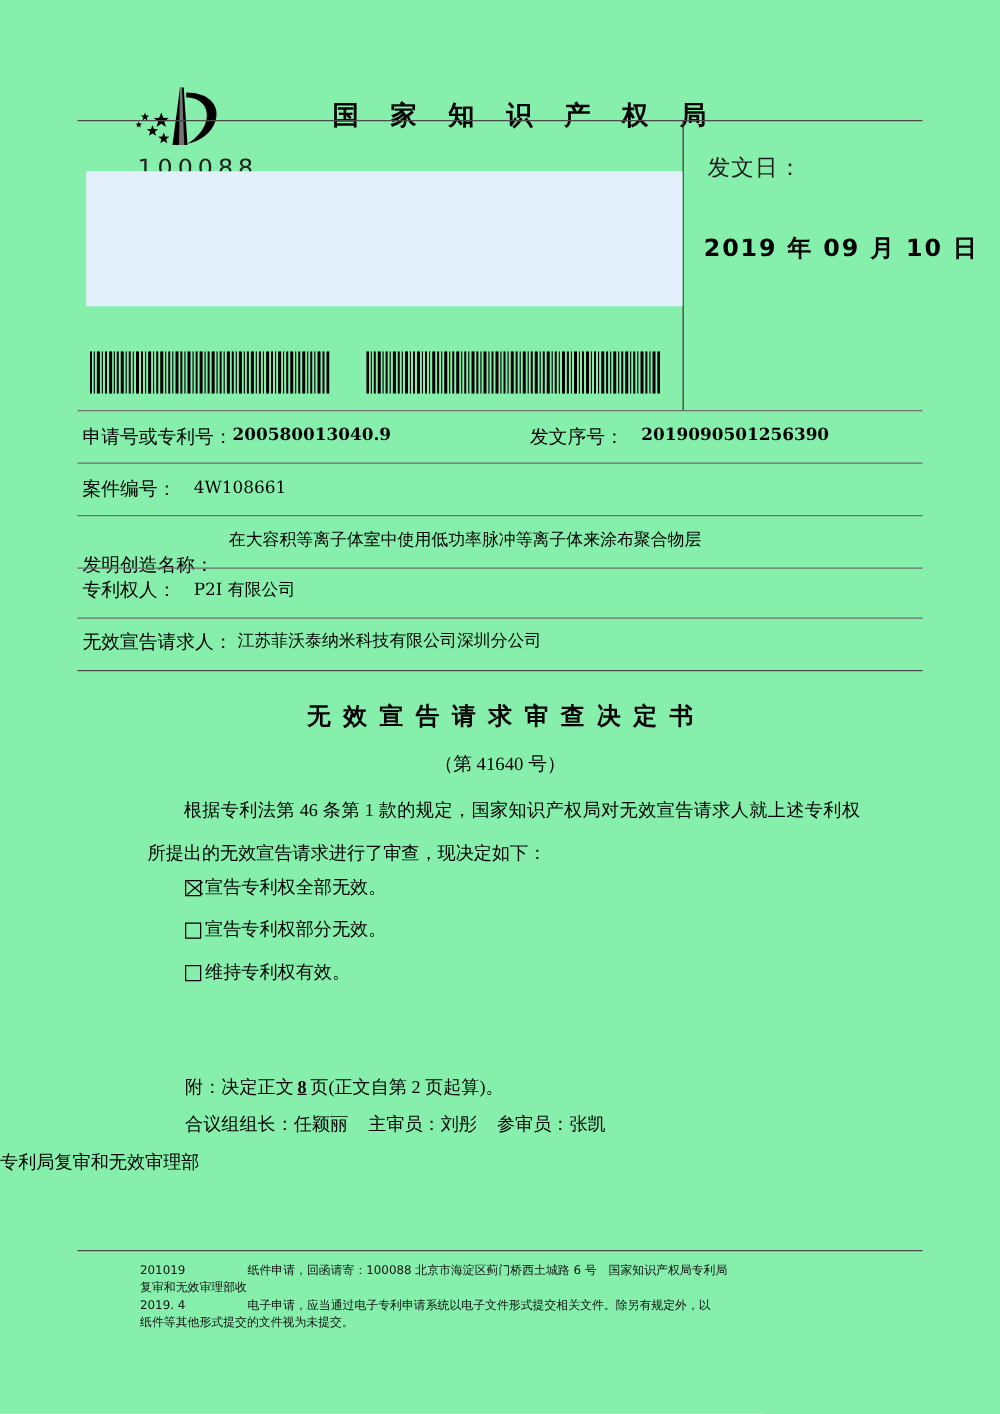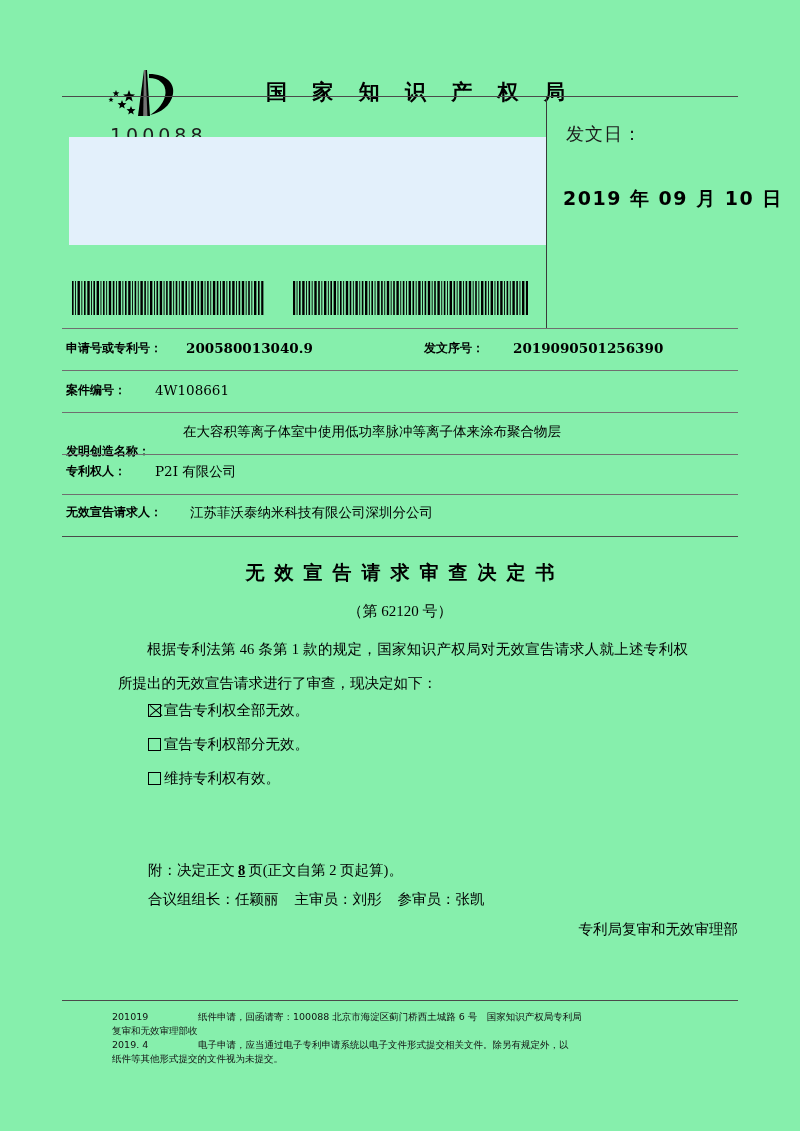--- a/index.html
+++ b/index.html
@@ -111,22 +111,22 @@
     position: absolute;
     height: 34px;
   }
   #barcode-left  { left: 72px;  top: 281px; width: 192px; }
   #barcode-right { left: 293px; top: 281px; width: 235px; }
 
   
   .row-label {
     position: absolute;
     font-family: "DejaVu Serif", "Liberation Serif", serif;
-    font-weight: bold;
-    font-size: 12px;
+    font-weight: normal;
+    font-size: 15px;
     color: #000;
     white-space: nowrap;
   }
   .row-value {
     position: absolute;
     font-family: "DejaVu Serif", "Liberation Serif", serif;
     font-size: 13.5px;
     color: #000;
     white-space: nowrap;
   }
@@ -212,21 +212,20 @@
     font-size: 14.5px;
     color: #000;
     white-space: nowrap;
   }
   .panel-gap { display: inline-block; width: 16px; }
 
   .signature {
     position: absolute;
     left: 0; top: 920px;
     width: 738px;
-    text-align: right;
     font-size: 14.5px;
     color: #000;
   }
 
   
   .footer {
     position: absolute;
     left: 112px; top: 1010px;
     width: 600px;
     font-family: "DejaVu Sans", "Liberation Sans", sans-serif;
@@ -455,21 +454,21 @@
   <div class="row-value" style="left:155px; top:463px;">P2I 有限公司</div>
 
   <div class="hr-thin" style="top:494px;"></div>
 
   <div class="row-label" style="left:66px; top:504px;">无效宣告请求人：</div>
   <div class="row-value" style="left:190px; top:504px;">江苏菲沃泰纳米科技有限公司深圳分公司</div>
 
   <div class="hr" style="top:536px;"></div>
 
   <div class="doc-title">无效宣告请求审查决定书</div>
-  <div class="doc-number">（第 62120 号）</div>
+  <div class="doc-number">（第 41640 号）</div>
 
   <div class="body-text indent" style="top:632px;">根据专利法第 46 条第 1 款的规定，国家知识产权局对无效宣告请求人就上述专利权所提出的无效宣告请求进行了审查，现决定如下：</div>
 
   <div class="checkline" style="top:700px;">
     <span class="checkbox checked"></span>
     <span>宣告专利权全部无效。</span>
   </div>
   <div class="checkline" style="top:734px;">
     <span class="checkbox"></span>
     <span>宣告专利权部分无效。</span>

